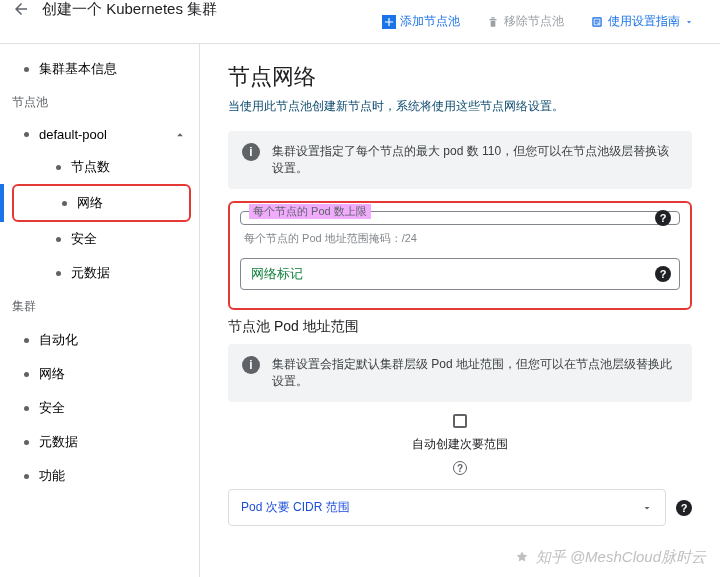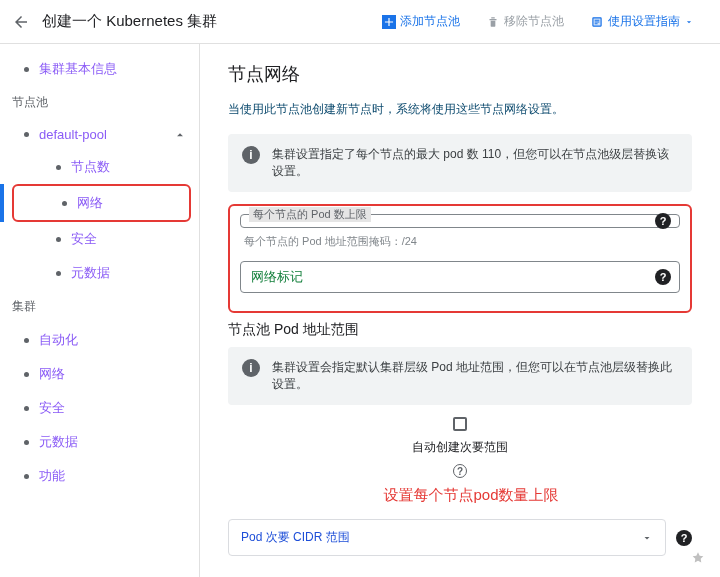--- a/index.html
+++ b/index.html
@@ -1,41 +1,41 @@
 <!DOCTYPE html>
 <html><head>
 <meta charset="utf-8">
 <style>
   * { box-sizing: border-box; margin: 0; padding: 0; }
   body { font-family: "Helvetica Neue", Arial, sans-serif; font-size: 13px; color: #202124; background: #fff; width: 720px; height: 577px; overflow: hidden; position: relative; }
-  .topbar { display: flex; align-items: center; height: 44px; border-bottom: 1px solid #e0e0e0; padding: 0 12px; gap: 12px; }
+  .topbar { display: flex; height: 44px; border-bottom: 1px solid #e0e0e0; padding: 0 12px; gap: 12px; }
   .topbar .back { color: #5f6368; cursor: pointer; }
   .topbar .title { font-size: 15px; font-weight: 500; flex-shrink: 0; }
   .topbar .spacer { flex: 1; }
   .topbar .action { display: inline-flex; align-items: center; gap: 4px; color: #1a73e8; font-size: 12px; margin-right: 14px; cursor: pointer; }
   .topbar .action.disabled { color: #9aa0a6; cursor: default; }
   .layout { display: flex; height: calc(577px - 44px); }
   .sidebar { width: 200px; border-right: 1px solid #e0e0e0; padding-top: 8px; font-size: 13px; }
-  .side-item { display: flex; align-items: center; padding: 8px 12px 8px 24px; gap: 10px; color: #8b5cf6; cursor: pointer; }
+  .side-item { display: flex; align-items: center; padding: 8px 12px 8px 24px; gap: 10px; color: #000000; cursor: pointer; }
   .side-item.sub { padding-left: 56px; }
   .side-item.section { color: #5f6368; font-size: 12px; padding-left: 12px; cursor: default; }
   .side-item .dot { width: 5px; height: 5px; background: #5f6368; border-radius: 50%; flex-shrink: 0; }
   .side-item .chev { margin-left: auto; color: #5f6368; }
   .side-item.selected { background: #e8f0fe00; }
   .selected-wrap { border: 2px solid #e53935; border-radius: 6px; margin: 0 8px; }
   .selected-wrap .side-item { padding-left: 48px; }
   .blue-tab { width: 4px; background: #1a73e8; }
   .main { flex: 1; padding: 18px 28px 0 28px; overflow: auto; }
-  .h1 { font-size: 18px; font-weight: 500; margin-bottom: 15px; }
+  .h1 { font-size: 22px; font-weight: 500; margin-bottom: 6px; }
   .desc { font-size: 12px; color: #0c4a6e; margin-bottom: 16px; }
   .info-box { background: #f1f3f4; border-radius: 4px; padding: 12px 14px; display: flex; gap: 12px; font-size: 12px; color: #3c4043; margin-bottom: 12px; }
   .info-box .icon { width: 18px; height: 18px; border-radius: 50%; background: #5f6368; color: #fff; display: flex; align-items: center; justify-content: center; font-size: 12px; font-weight: bold; flex-shrink: 0; }
   .red-box { border: 2px solid #e53935; border-radius: 6px; padding: 8px 10px 12px; margin-bottom: 8px; }
   .field { position: relative; border: 1px solid #80868b; border-radius: 4px; padding: 6px 34px 6px 10px; margin-bottom: 6px; }
-  .field .label { position: absolute; top: -8px; left: 8px; background: #e5e5e5; padding: 0 4px; font-size: 11px; color: #5f6368; }
+  .field .label { position: absolute; top: -8px; left: 8px; background: #f0abfc; padding: 0 4px; font-size: 11px; color: #5f6368; }
   .field .value { font-size: 13px; }
   .field.empty .value { color: #15803d; }
   .field .help { position: absolute; right: 8px; top: 50%; transform: translateY(-50%); width: 16px; height: 16px; border-radius: 50%; background: #202124; color: #fff; display: flex; align-items: center; justify-content: center; font-size: 11px; font-weight: bold; }
   .mask-note { font-size: 11px; color: #80868b; margin: 4px 0 12px 4px; }
   .h2 { font-size: 14px; font-weight: 500; margin: 8px 0 8px; }
   .checkbox-row { display: flex; align-items: center; gap: 8px; font-size: 12px; margin-bottom: 14px; flex-direction: column; }
   .checkbox-row .cb { width: 14px; height: 14px; border: 2px solid #5f6368; border-radius: 2px; }
   .checkbox-row .help2 { width: 14px; height: 14px; border-radius: 50%; border: 1.5px solid #5f6368; color: #5f6368; display: flex; align-items: center; justify-content: center; font-size: 10px; font-weight: bold; }
   .anno { color: #e53935; font-size: 15px; font-weight: 500; margin-left: 22px; }
   .select-row { display: flex; align-items: center; gap: 10px; }
@@ -170,34 +170,34 @@
 
     <div class="info-box">
       <span class="icon">i</span>
       <span>集群设置会指定默认集群层级 Pod 地址范围，但您可以在节点池层级替换此设置。</span>
     </div>
 
     <div class="checkbox-row">
       <span class="cb"></span>
       <span>自动创建次要范围</span>
       <span class="help2">?</span>
-      <span class="anno">设置每个节点pod数量上限</span>
     </div>
 
     <div class="select-row">
       <div class="select">
         <span>Pod 次要 CIDR 范围</span>
         <span class="arrow">
           <svg width="12" height="12" viewBox="0 0 24 24">
               <path fill="#5f6368" d="M7 10l5 5 5-5z"></path>
             </svg>
         </span>
       </div>
       <span class="outer-help">?</span>
     </div>
   </div>
 </div>
 
 <div class="watermark">
   <svg width="16" height="16" viewBox="0 0 24 24">
       <path fill="#c0c0c0" d="M12 2l2.5 5 5.5.8-4 3.9.9 5.5L12 14.8 7.1 17.2 8 11.7 4 7.8 9.5 7z"></path>
     </svg>
+  <span>知乎 @MeshCloud脉时云</span>
 </div>
 
 </body></html>

